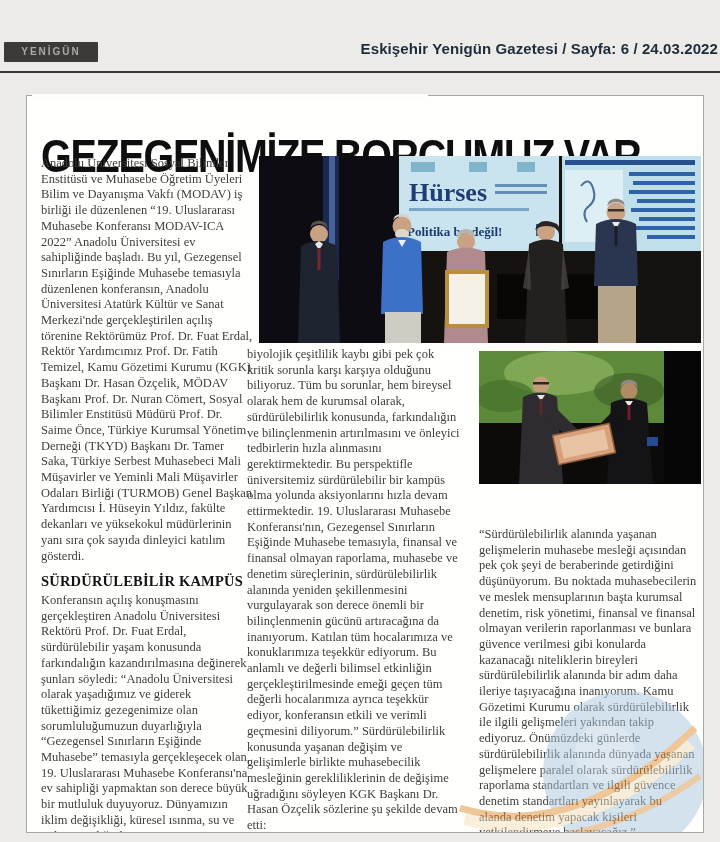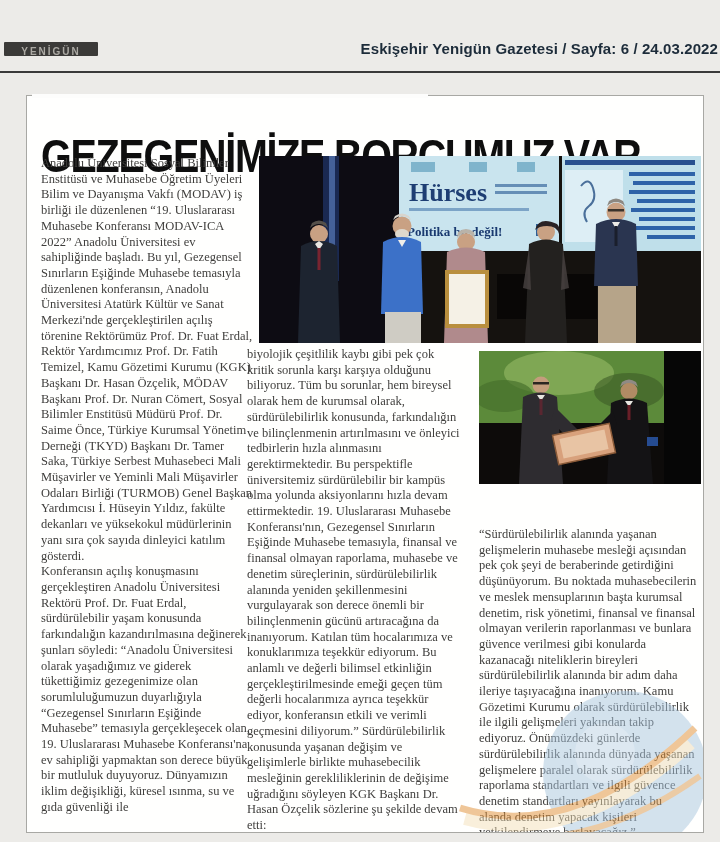--- a/index.html
+++ b/index.html
@@ -2,21 +2,21 @@
 <html><head>
 <meta charset="utf-8">
 <style>
   html,body{margin:0;padding:0;}
   .page{
     position:relative;width:720px;height:842px;overflow:hidden;
     background:#ecebe8;font-family:"Liberation Serif",serif;
   }
   
   .logo{
-    position:absolute;left:4px;top:42px;width:94px;height:14px;
+    position:absolute;left:4px;top:42px;width:94px;height:20px;
     background:#3b3a38;border-radius:1px;
     color:rgba(215,212,205,0.72);font-family:"Liberation Sans",sans-serif;
     font-size:10px;font-weight:bold;letter-spacing:2px;text-align:center;
     line-height:20px;filter:blur(0.4px);
   }
   .source-line{
     position:absolute;right:2px;top:40px;
     font-family:"Liberation Sans",sans-serif;font-weight:bold;
     font-size:15px;color:#1d2c3a;letter-spacing:0.1px;
   }
@@ -171,20 +171,21 @@
         <g transform="rotate(-12 105 93)">
           <rect x="76" y="78" width="58" height="30" fill="#d8a17c" stroke="#8a5a38" stroke-width="1.5"></rect>
           <rect x="82" y="83" width="46" height="20" fill="#e8c4a4"></rect>
         </g>
         <rect x="168" y="86" width="11" height="9" fill="#2a57a8" opacity="0.85"></rect>
       </svg>
     </div>
 
     <div class="col col1">
       <p>Anadolu Üniversitesi Sosyal Bilimler Enstitüsü ve Muhasebe Öğretim Üyeleri Bilim ve Dayanışma Vakfı (MODAV) iş birliği ile düzenlenen “19. Uluslararası Muhasebe Konferansı MODAV-ICA 2022” Anadolu Üniversitesi ev sahipliğinde başladı. Bu yıl, Gezegensel Sınırların Eşiğinde Muhasebe temasıyla düzenlenen konferansın, Anadolu Üniversitesi Atatürk Kültür ve Sanat Merkezi'nde gerçekleştirilen açılış törenine Rektörümüz Prof. Dr. Fuat Erdal, Rektör Yardımcımız Prof. Dr. Fatih Temizel, Kamu Gözetimi Kurumu (KGK) Başkanı Dr. Hasan Özçelik, MÖDAV Başkanı Prof. Dr. Nuran Cömert, Sosyal Bilimler Enstitüsü Müdürü Prof. Dr. Saime Önce, Türkiye Kurumsal Yönetim Derneği (TKYD) Başkanı Dr. Tamer Saka, Türkiye Serbest Muhasebeci Mali Müşavirler ve Yeminli Mali Müşavirler Odaları Birliği (TURMOB) Genel Başkan Yardımcısı İ. Hüseyin Yıldız, fakülte dekanları ve yüksekokul müdürlerinin yanı sıra çok sayıda dinleyici katılım gösterdi.</p>
+      <div class="subhead">SÜRDÜRÜLEBİLİR KAMPÜS</div>
       <p>Konferansın açılış konuşmasını gerçekleştiren Anadolu Üniversitesi Rektörü Prof. Dr. Fuat Erdal, sürdürülebilir yaşam konusunda farkındalığın kazandırılmasına değinerek şunları söyledi: “Anadolu Üniversitesi olarak yaşadığımız ve giderek tükettiğimiz gezegenimize olan sorumluluğumuzun duyarlığıyla “Gezegensel Sınırların Eşiğinde Muhasebe” temasıyla gerçekleşecek olan, 19. Uluslararası Muhasebe Konferansı'na ev sahipliği yapmaktan son derece büyük bir mutluluk duyuyoruz. Dünyamızın iklim değişikliği, küresel ısınma, su ve gıda güvenliği ile</p>
     </div>
 
     <div class="col col2">
       <p>biyolojik çeşitlilik kaybı gibi pek çok kritik sorunla karşı karşıya olduğunu biliyoruz. Tüm bu sorunlar, hem bireysel olarak hem de kurumsal olarak, sürdürülebilirlik konusunda, farkındalığın ve bilinçlenmenin artırılmasını ve önleyici tedbirlerin hızla alınmasını gerektirmektedir. Bu perspektifle üniversitemiz sürdürülebilir bir kampüs olma yolunda aksiyonlarını hızla devam ettirmektedir. 19. Uluslararası Muhasebe Konferansı'nın, Gezegensel Sınırların Eşiğinde Muhasebe temasıyla, finansal ve finansal olmayan raporlama, muhasebe ve denetim süreçlerinin, sürdürülebilirlik alanında yeniden şekillenmesini vurgulayarak son derece önemli bir bilinçlenmenin gücünü artıracağına da inanıyorum. Katılan tüm hocalarımıza ve konuklarımıza teşekkür ediyorum. Bu anlamlı ve değerli bilimsel etkinliğin gerçekleştirilmesinde emeği geçen tüm değerli hocalarımıza ayrıca teşekkür ediyor, konferansın etkili ve verimli geçmesini diliyorum.” Sürdürülebilirlik konusunda yaşanan değişim ve gelişimlerle birlikte muhasebecilik mesleğinin gerekliliklerinin de değişime uğradığını söyleyen KGK Başkanı Dr. Hasan Özçelik sözlerine şu şekilde devam etti:</p>
     </div>
 
     <div class="col col3">
       <p>“Sürdürülebilirlik alanında yaşanan gelişmelerin muhasebe mesleği açısından pek çok şeyi de beraberinde getirdiğini düşünüyorum. Bu noktada muhasebecilerin ve meslek mensuplarının başta kurumsal denetim, risk yönetimi, finansal ve finansal olmayan verilerin raporlanması ve bunlara güvence verilmesi gibi konularda kazanacağı niteliklerin bireyleri sürdürülebilirlik alanında bir adım daha ileriye taşıyacağına inanıyorum. Kamu Gözetimi Kurumu olarak sürdürülebilirlik ile ilgili gelişmeleri yakından takip ediyoruz. Önümüzdeki günlerde sürdürülebilirlik alanında dünyada yaşanan gelişmelere paralel olarak sürdürülebilirlik raporlama standartları ve ilgili güvence denetim standartları yayınlayarak bu alanda denetim yapacak kişileri yetkilendirmeye başlayacağız.”</p>
     </div>

